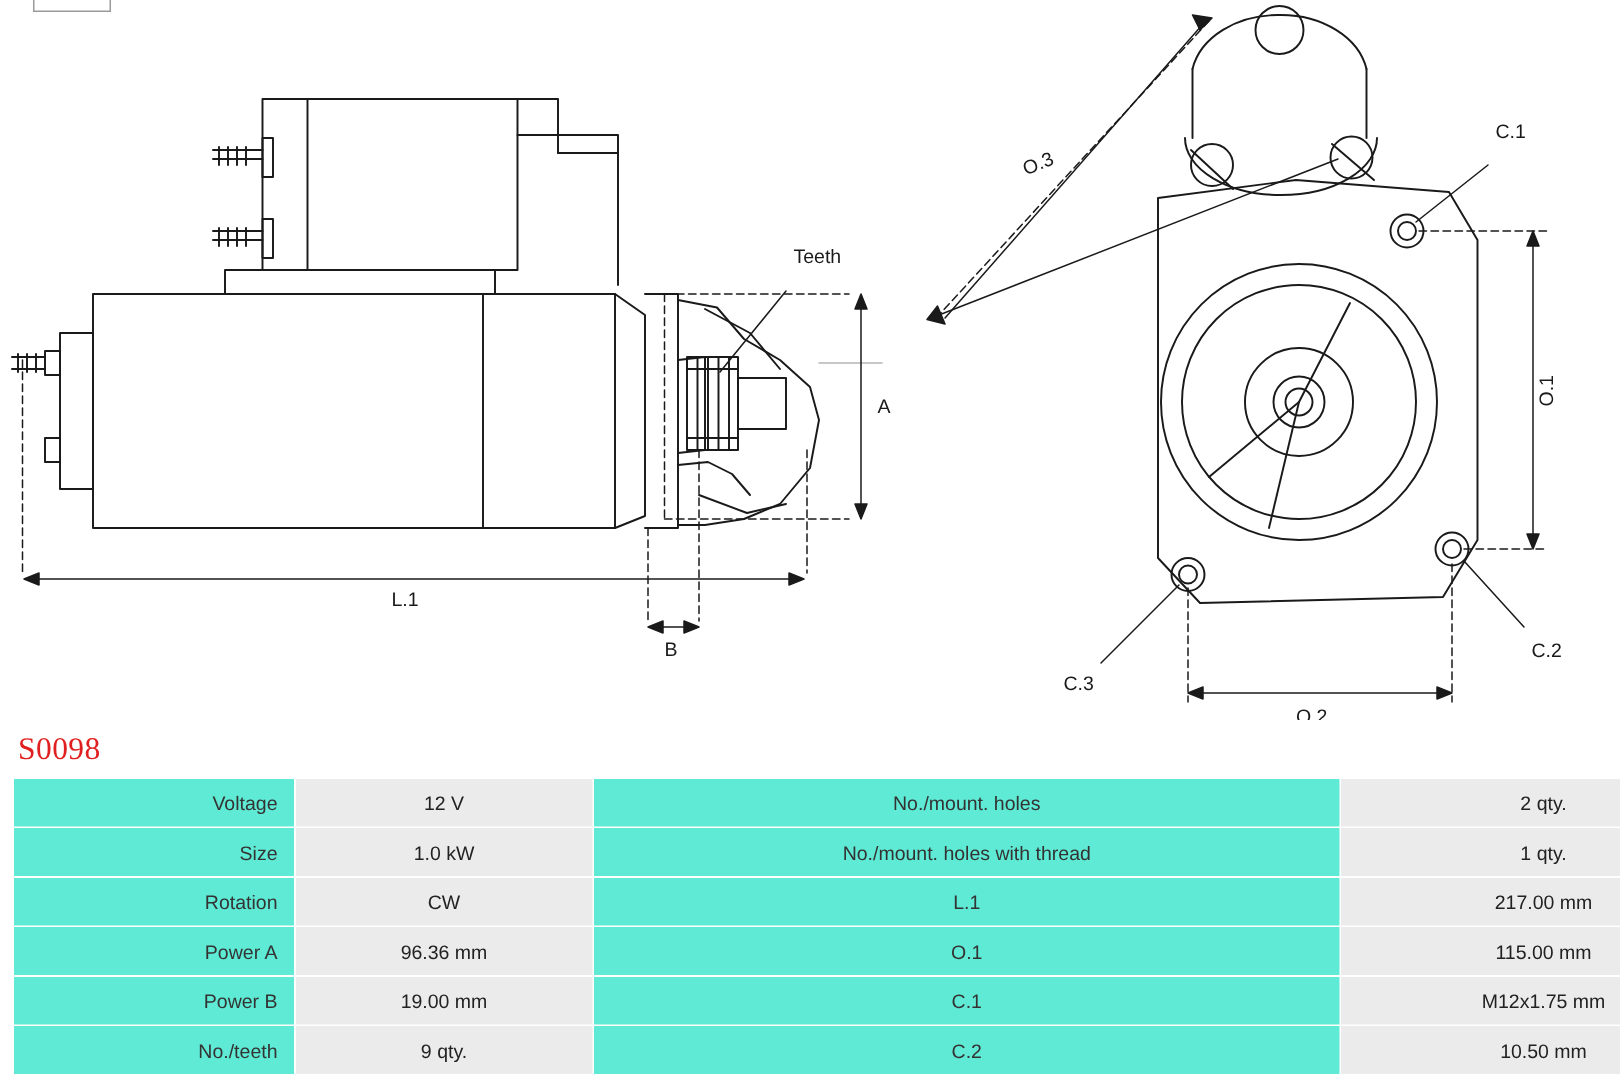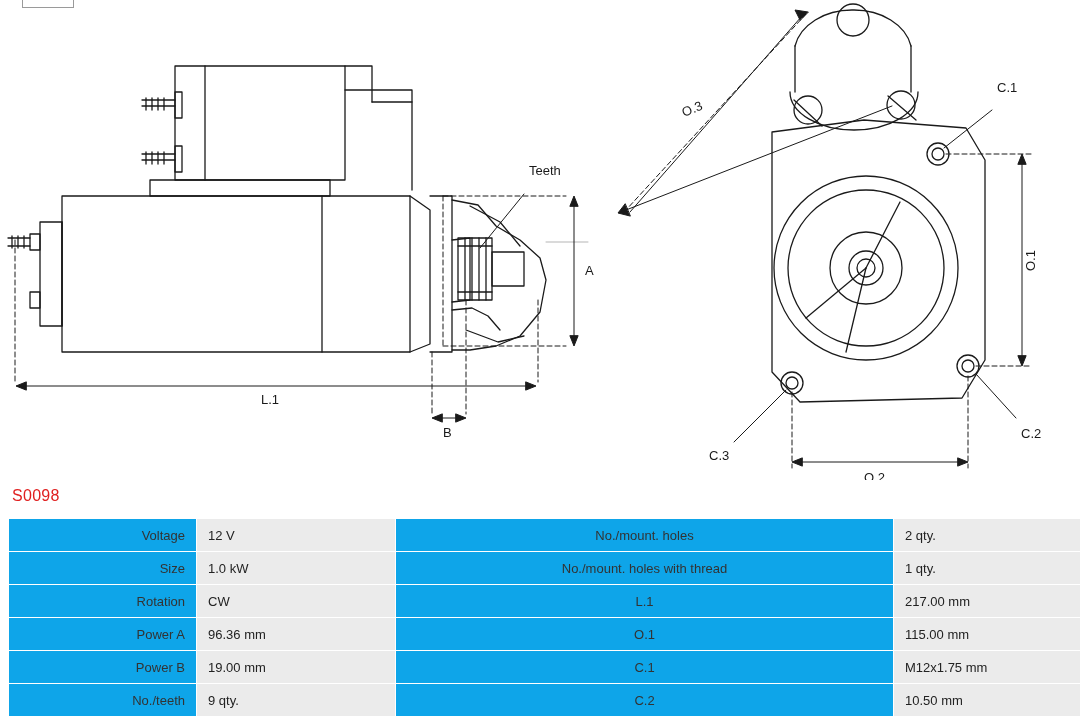--- a/index.html
+++ b/index.html
@@ -34,23 +34,23 @@
   .dim-label {
     font-size: 13px;
     fill: #1a1a1a;
     font-family: "Liberation Sans", sans-serif;
   }
   
   .part-no {
     position: absolute;
     left: 12px;
     top: 487px;
-    font-size: 16px;
+    font-size: 21px;
     color: #e02020;
-    font-family: Liberation Sans, sans-serif;
+    font-family: Liberation Serif, serif;
     letter-spacing: 0.3px;
   }
   
   .spec-table {
     position: absolute;
     left: 8px;
     top: 518px;
     width: 1064px;
     border-collapse: collapse;
     table-layout: fixed;
@@ -58,27 +58,27 @@
   .spec-table td {
     height: 32px;
     font-size: 13px;
     padding: 0 11px;
     border: 1px solid #ffffff;
     vertical-align: middle;
     white-space: nowrap;
     overflow: hidden;
   }
   .lbl {
-    background: #0ea5e9;
+    background: #5eead4;
     text-align: right;
     color: #333333;
   }
   .val {
     background: #ebebeb;
-    text-align: left;
+    text-align: center;
     color: #222222;
   }
   .c1 { width: 165px; }
   .c2 { width: 176px; }
   .c3 { width: 475px; text-align: center; }
   .c4 { width: 248px; }
   
   .top-artifact {
     position: absolute;
     left: 22px;

